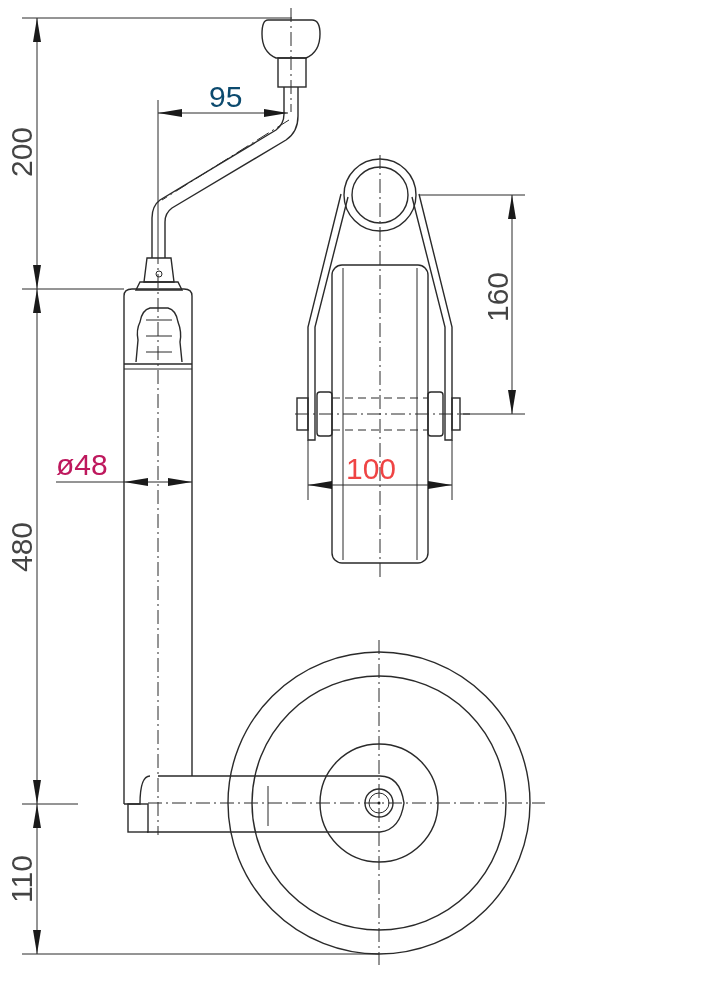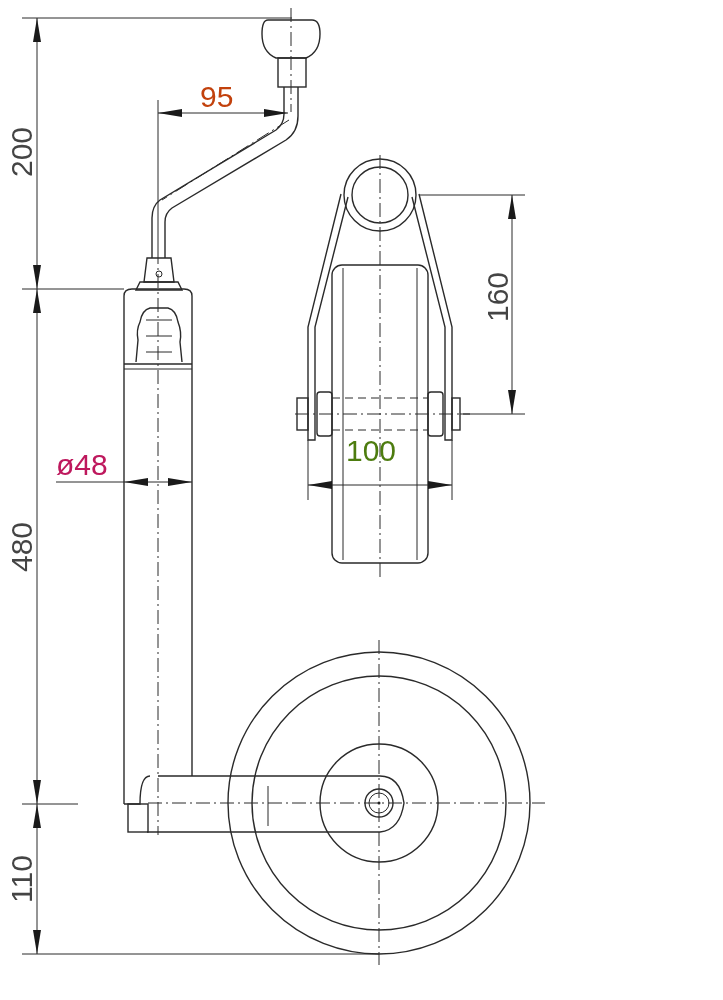--- a/index.html
+++ b/index.html
@@ -110,19 +110,19 @@
 
     <line class="thin" x1="308" y1="440" x2="308" y2="500"></line>
     <line class="thin" x1="452" y1="440" x2="452" y2="500"></line>
     <line class="thin" x1="308" y1="485" x2="452" y2="485"></line>
     <polygon class="arr" points="308,485 332,481 332,489"></polygon>
     <polygon class="arr" points="452,485 428,481 428,489"></polygon>
   </g>
 </svg>
 
 <div style="position:absolute;left:-8px;top:135px;width:60px;text-align:center;transform:rotate(-90deg);font:30px 'Liberation Sans',sans-serif;color:#444;">200</div>
-<div style="position:absolute;left:200px;top:80px;font:30px 'Liberation Sans',sans-serif;color:#c2410c;">95</div>
+<div style="position:absolute;left:209px;top:80px;font:30px 'Liberation Sans',sans-serif;color:#0c4a6e;">95</div>
 <div style="position:absolute;left:56px;top:448px;font:30px 'Liberation Sans',sans-serif;color:#be185d;">ø48</div>
 <div style="position:absolute;left:-8px;top:530px;width:60px;text-align:center;transform:rotate(-90deg);font:30px 'Liberation Sans',sans-serif;color:#444;">480</div>
 <div style="position:absolute;left:-8px;top:862px;width:60px;text-align:center;transform:rotate(-90deg);font:30px 'Liberation Sans',sans-serif;color:#444;">110</div>
 <div style="position:absolute;left:468px;top:280px;width:60px;text-align:center;transform:rotate(-90deg);font:30px 'Liberation Sans',sans-serif;color:#444;">160</div>
-<div style="position:absolute;left:346px;top:434px;font:30px 'Liberation Sans',sans-serif;color:#4d7c0f;">100</div>
+<div style="position:absolute;left:346px;top:452px;font:30px 'Liberation Sans',sans-serif;color:#ef4444;">100</div>
 </div>
 
 </body></html>

